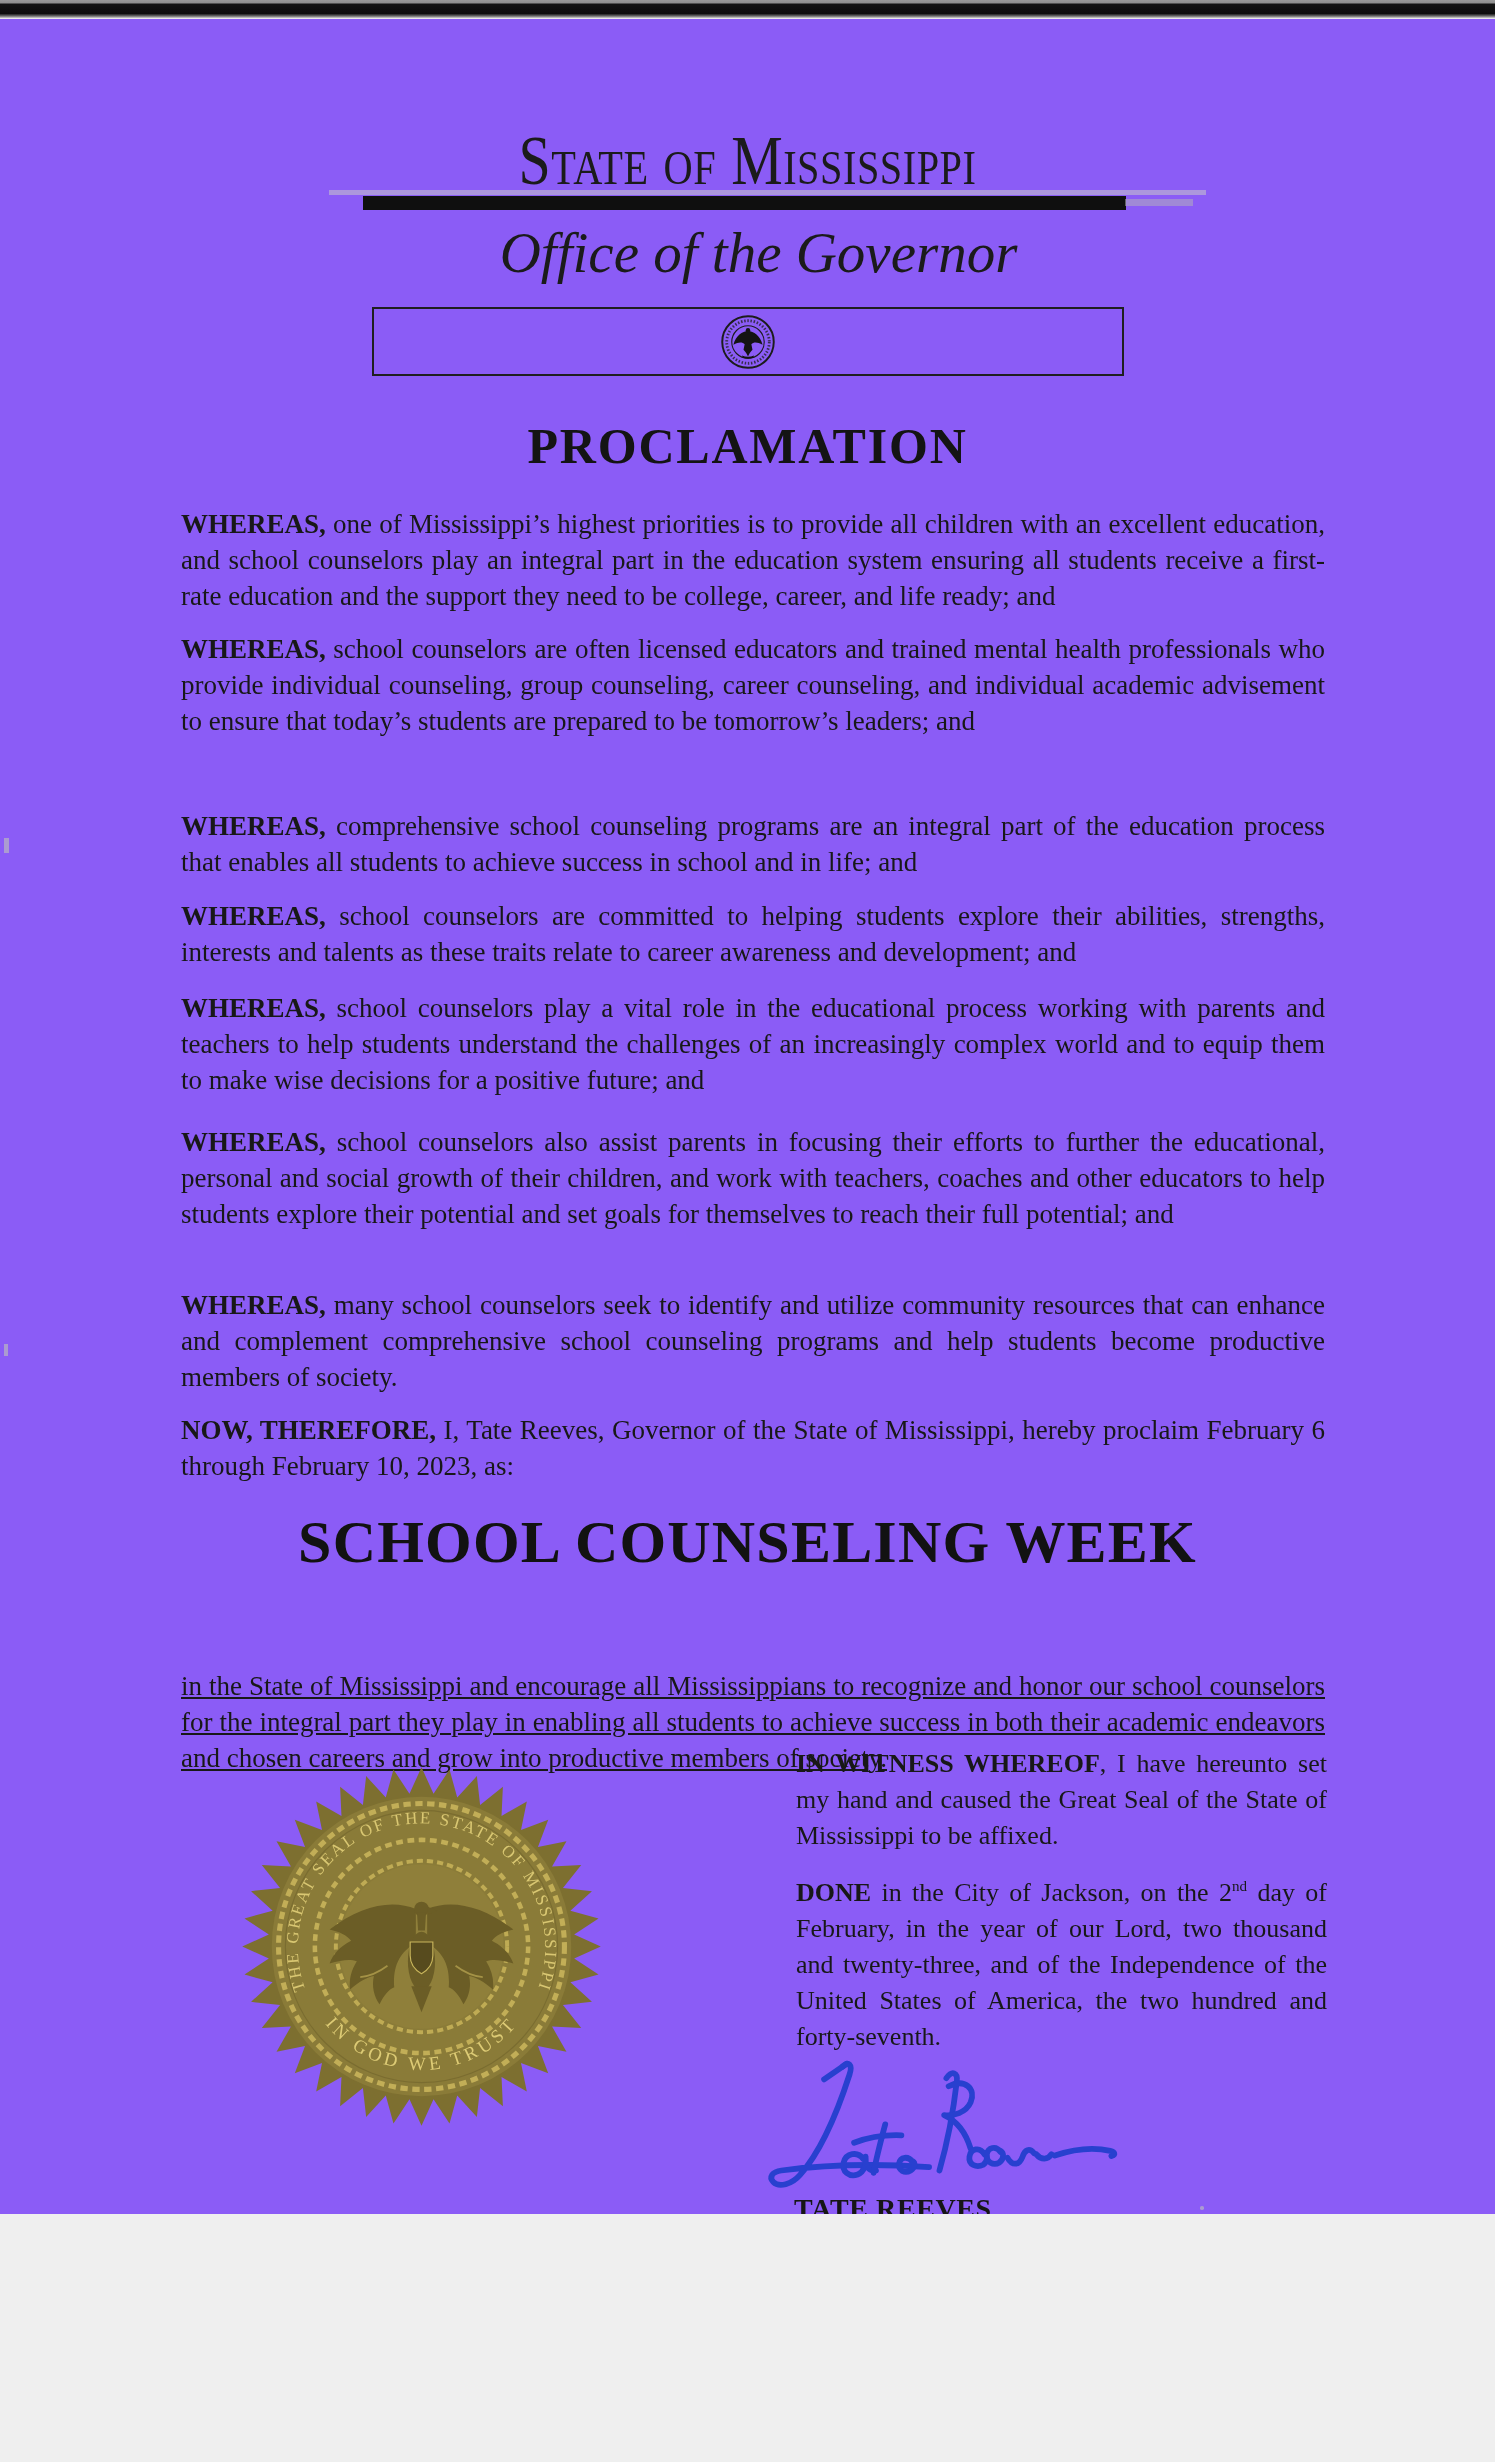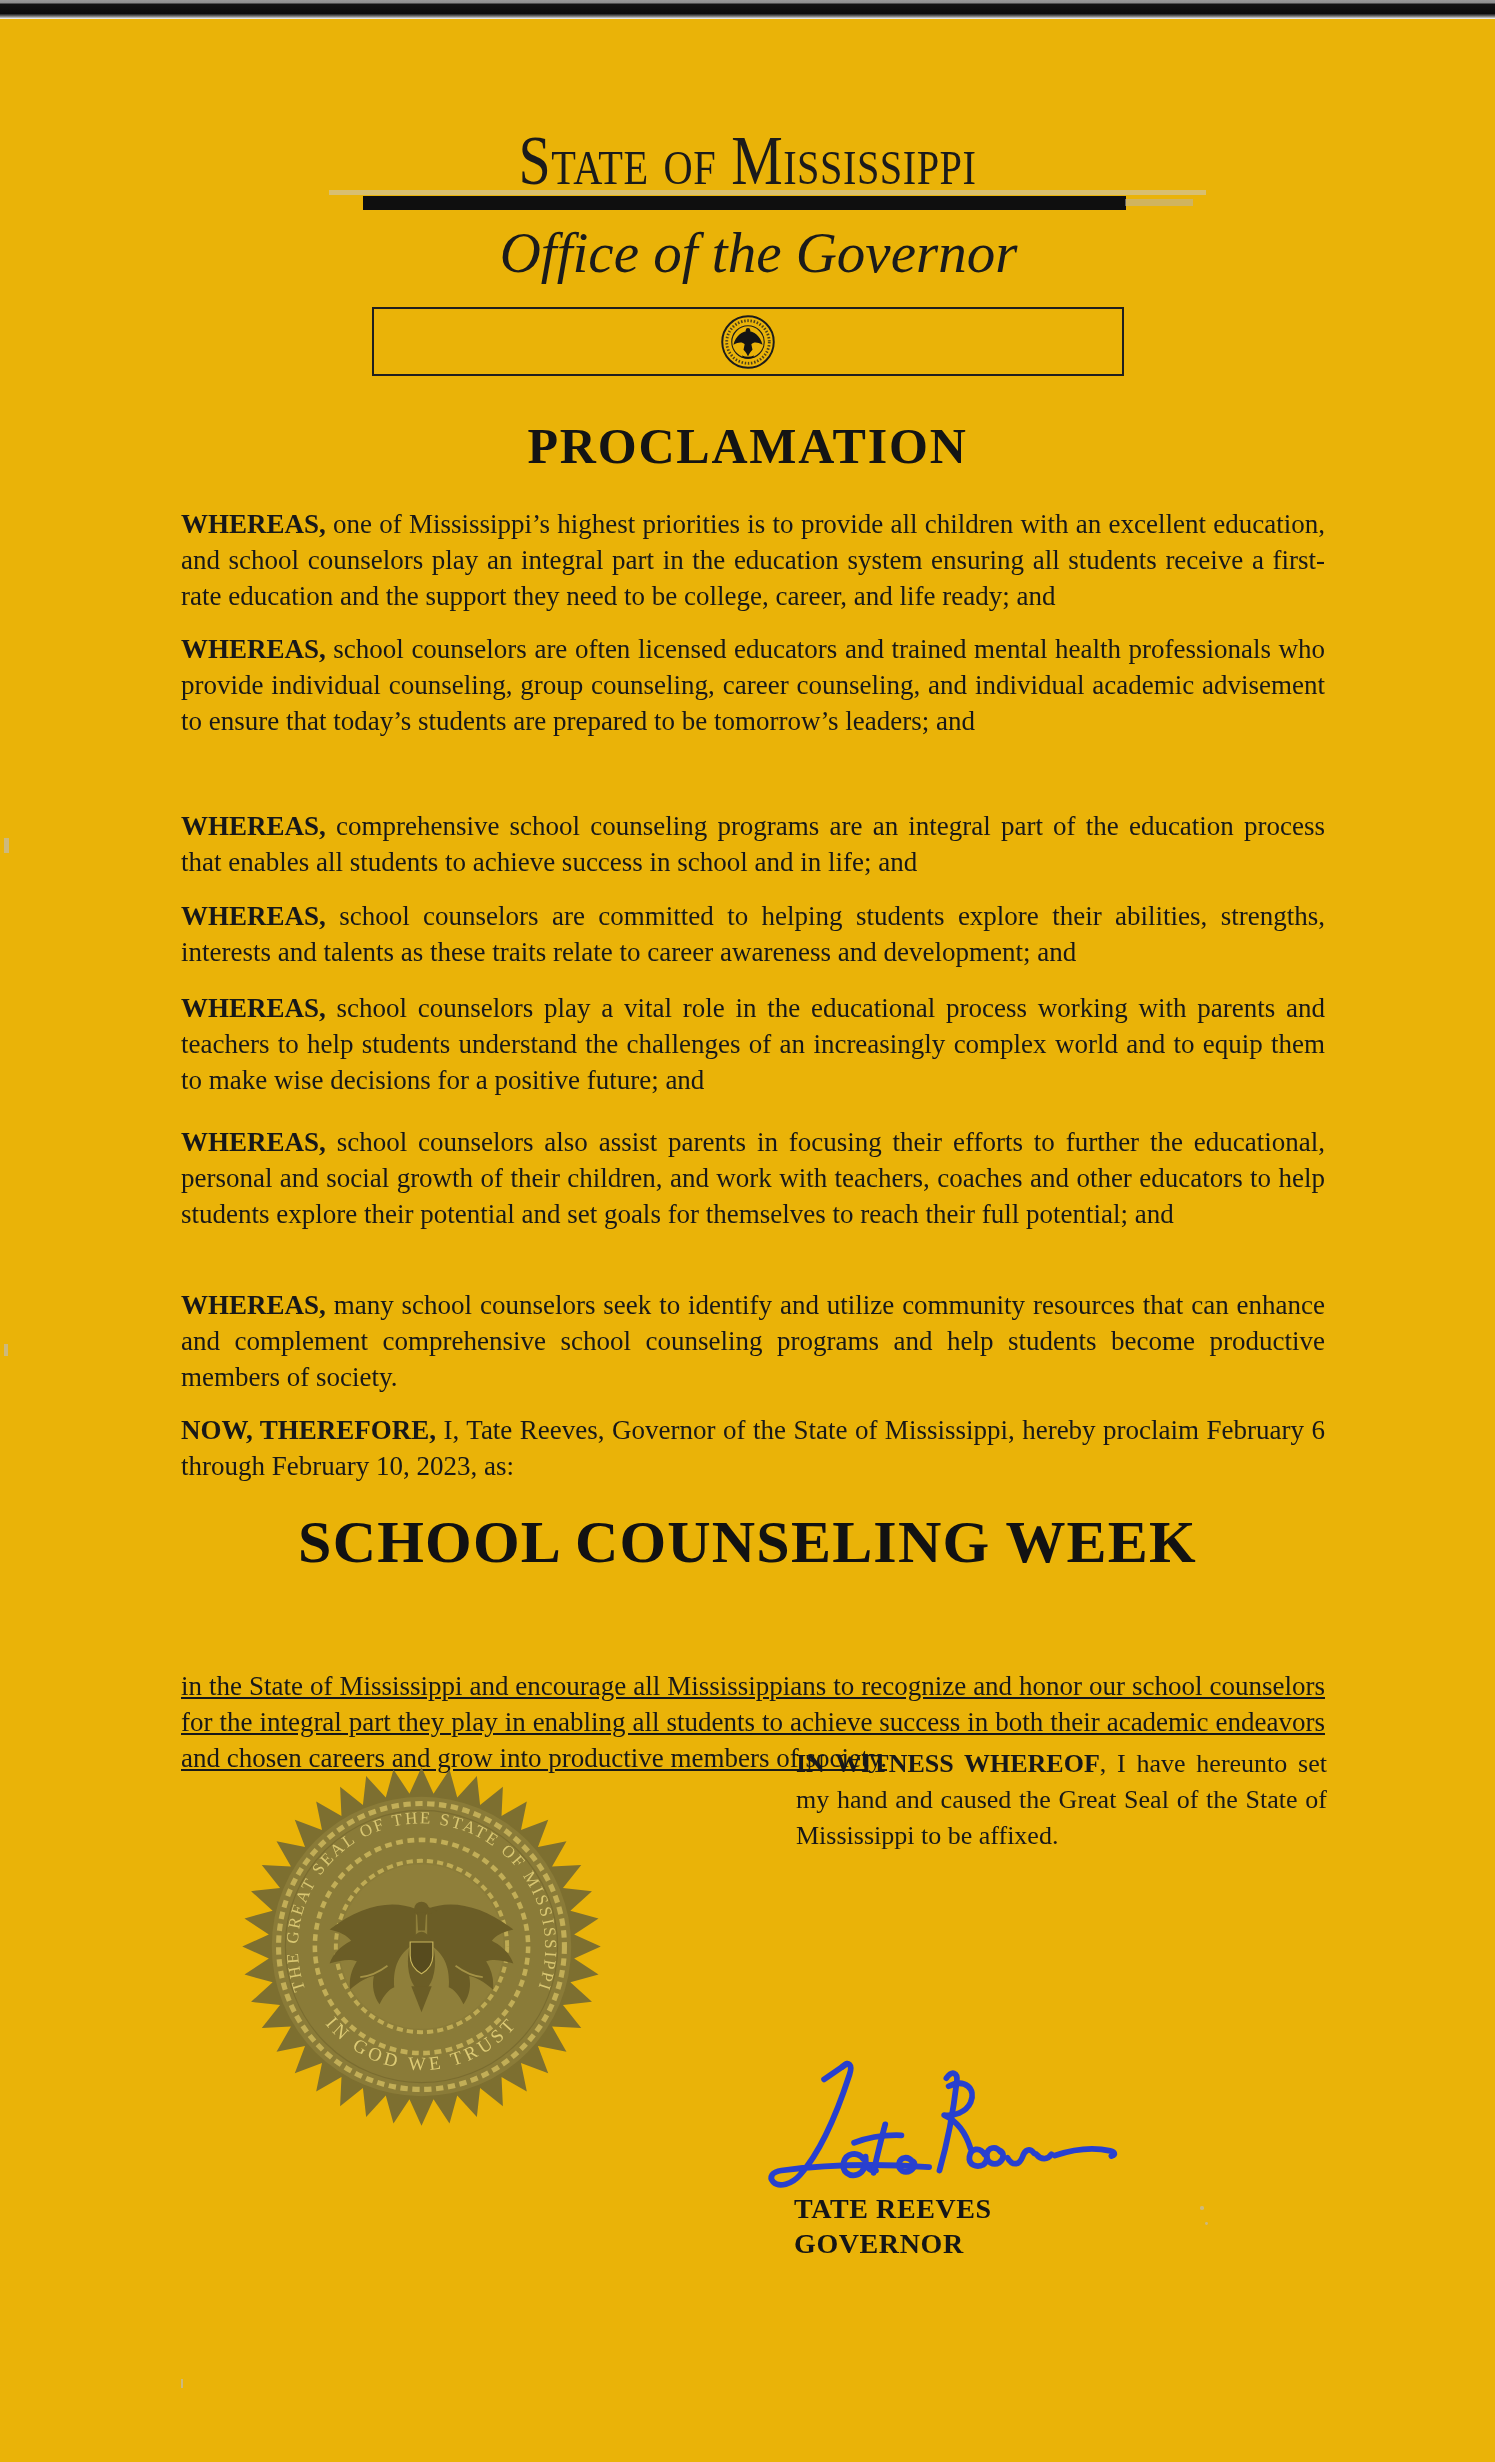--- a/index.html
+++ b/index.html
@@ -1,16 +1,16 @@
 <!DOCTYPE html>
 <html style="font-size:9.4px"><head>
 <meta charset="utf-8">
 <style>
   html,body{margin:0;padding:0;background:#efefef;}
-  .page{position:relative;width:1495px;height:2462px;background:#eab308;overflow:hidden;
+  .page{position:relative;width:1495px;height:2214px;background:#8b5cf6;overflow:hidden;
         font-family:"Liberation Serif","DejaVu Serif",serif;color:#161616;}
 
   
   .topbar{position:absolute;left:0;top:0;width:1495px;height:19px;
           background:linear-gradient(#9a9a9a 0px,#8f8f8f 2.9px,#141414 4.1px,#0c0c0c 13.5px,#6a6a6a 16px,#ffffff 19px);}
 
   .state-title{position:absolute;left:0;top:122px;width:100%;margin:0;text-align:center;
                font-size:69px;font-weight:400;font-variant:small-caps;letter-spacing:0.6px;
                transform:scaleX(.84);color:#1b1b1b;}
 
@@ -100,20 +100,21 @@
   <p class="para p7"><b class="lead">WHEREAS,</b><span> many school counselors seek to identify and utilize community resources that can enhance and complement comprehensive school counseling programs and help students become productive members of society.</span></p>
   <p class="para p6"><b class="lead">WHEREAS,</b><span> school counselors also assist parents in focusing their efforts to further the educational, personal and social growth of their children, and work with teachers, coaches and other educators to help students explore their potential and set goals for themselves to reach their full potential; and</span></p>
   <p class="para p8"><b class="lead">NOW, THEREFORE,</b><span> I, Tate Reeves, Governor of the State of Mississippi, hereby proclaim February 6 through February 10, 2023, as:</span></p>
 
   <h3 class="week-title">SCHOOL COUNSELING WEEK</h3>
 
   <p class="para closing">in the State of Mississippi and encourage all Mississippians to recognize and honor our school counselors for the integral part they play in enabling all students to achieve success in both their academic endeavors and chosen careers and grow into productive members of society.</p>
 
   <p class="right-col witness"><b class="lead">IN WITNESS WHEREOF</b><span>, I have hereunto set my hand and caused the Great Seal of the State of Mississippi to be affixed.</span></p>
 
+  <p class="right-col done"><b class="lead">DONE</b><span> in the City of Jackson, on the 2</span><sup>nd</sup><span> day of February, in the year of our Lord, two thousand and twenty-three, and of the Independence of the United States of America, the two hundred and forty-seventh.</span></p>
 
   <svg class="signature-svg" viewBox="0 0 650 240">
     <g class="sig-stroke">
       <path d="M150,18 C160,8 168,14 162,32 C140,100 110,168 76,206 C62,222 40,228 30,218 C22,210 28,200 44,198 C120,188 210,186 300,192"></path>
       <path d="M118,40 L157,13"></path>
       <path d="M186,178 C176,164 156,168 152,184 C148,200 162,210 176,205 C188,200 192,186 190,174 C189,188 194,200 208,198"></path>
       <path d="M224,118 C216,148 208,178 204,202"></path>
       <path d="M170,150 C196,140 226,136 252,137"></path>
       <path d="M272,184 C264,172 250,174 248,186 C246,198 258,204 268,198 C276,193 276,184 272,182"></path>
       <path d="M330,38 C340,24 350,28 348,44 C342,96 330,156 318,198"></path>

